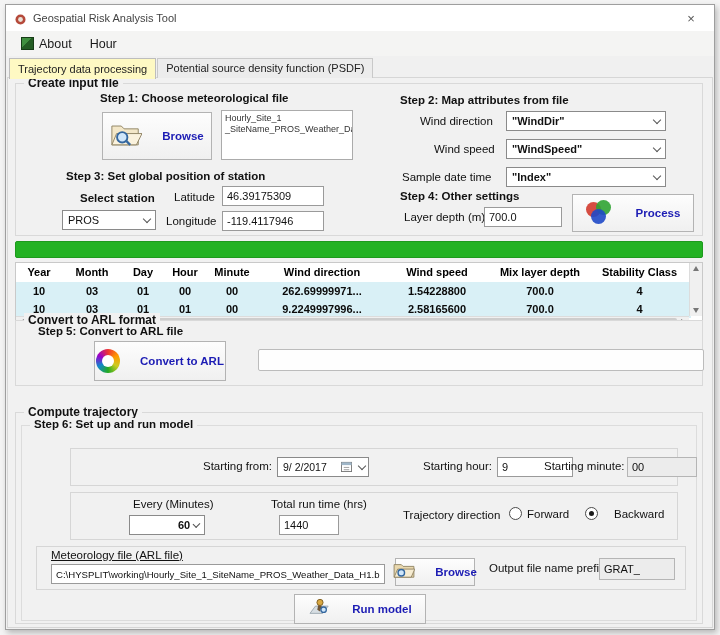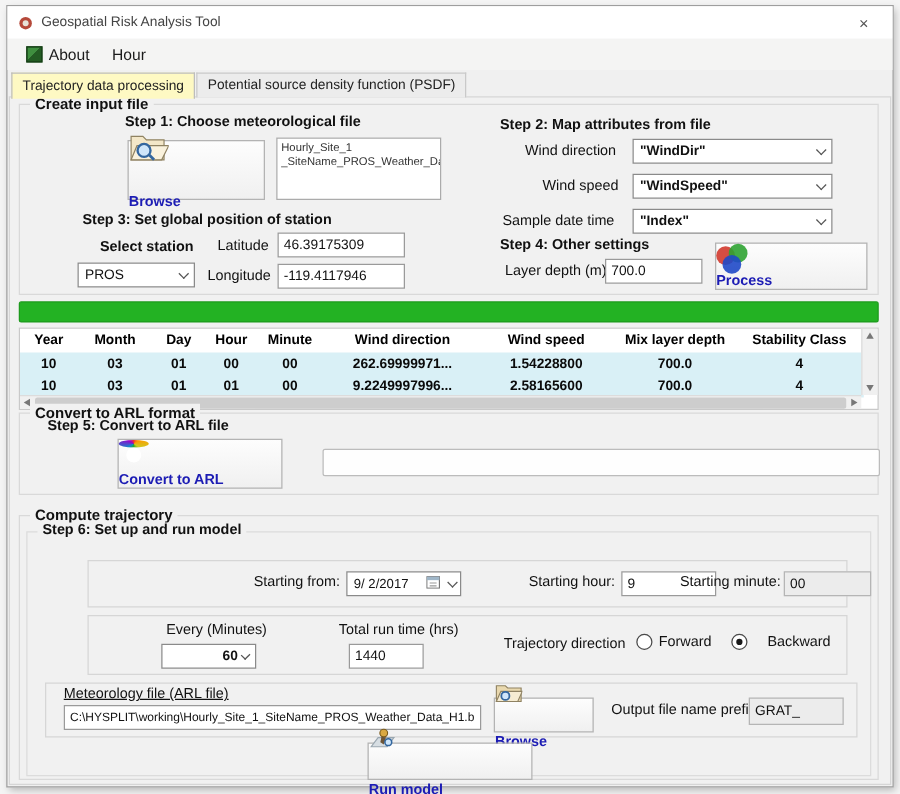--- a/index.html
+++ b/index.html
@@ -25,21 +25,21 @@
   .group { position:absolute; border:1px solid #d9d9d9; background:#f1f1f1; }
   .group-label { position:absolute; top:-8px; left:8px; background:#f1f1f1; padding:0 4px; font-size:12px; font-weight:bold; color:#111; }
   .step-h { font-size:11.5px; font-weight:bold; color:#111; position:absolute; white-space:nowrap; }
   .lbl { font-size:11.5px; color:#111; position:absolute; white-space:nowrap; }
   .txt { position:absolute; height:20px; border:1px solid #9a9a9a; background:#fff; font-size:11px; font-family:"Liberation Sans",sans-serif; padding:0 4px; color:#111; }
   .txt.dis { background:#ececec; border-color:#b5b5b5; }
   .combo { position:absolute; height:20px; border:1px solid #8a8a8a; background:#fff; display:flex; align-items:center; padding:0 5px; font-size:11px; color:#111; }
   .combo .cv { flex:1; font-weight:bold; }
   .combo .cv.plain { font-weight:normal; }
   .chev { width:6px; height:6px; border-right:1.4px solid #555; border-bottom:1.4px solid #555; transform:rotate(45deg); margin-left:4px; margin-top:-3px; }
-  .btn { position:absolute; border:1px solid #b3b3b3; background:linear-gradient(#fdfdfd,#f0f0f0); display:flex; align-items:flex-start; justify-content:center; gap:20px; cursor:pointer;flex-direction:column; }
+  .btn { position:absolute; border:1px solid #b3b3b3; background:linear-gradient(#fdfdfd,#f0f0f0); display:flex; align-items:center; justify-content:center; gap:20px; cursor:pointer; }
   .btn .bl { color:#1c1cb4; font-weight:bold; font-size:11.5px; }
   
   .progress-green { position:absolute; background:#23b223; border:1px solid #1d9a1d; border-radius:2px; }
   .progress-empty { position:absolute; background:#fefefe; border:1px solid #bcbcbc; border-radius:2px; }
   
   .dtable { position:absolute; background:#fff; border:1px solid #c9c9c9; }
   .trow { display:flex; width:675px; }
   .trow .c { font-size:11px; text-align:center; padding-top:3px; height:19px; overflow:hidden; white-space:nowrap; }
   .thead .c { font-weight:bold; color:#000; }
   .tdata { background:#d9f0f6; }
@@ -202,21 +202,21 @@
         <span class="tri up"></span>
         <span class="tri dn"></span>
       </div>
       <div class="hscroll">
         <span class="tri lf"></span>
         <span class="tri rt"></span>
         <span class="hthumb"></span>
       </div>
     </div>
 
-    <div class="group" style="left:7px; top:252px; width:688px; height:66px;">
+    <div class="group" style="left:7px; top:242px; width:688px; height:66px;">
       <span class="group-label">Convert to ARL format</span>
       <span class="step-h" style="left:22px; top:4px;">Step 5: Convert to ARL file</span>
       <div class="btn" style="left:78px; top:20px; width:132px; height:40px;">
         <span class="ring"></span>
         <span class="bl">Convert to ARL</span>
       </div>
       <div class="progress-empty" style="left:242px; top:28px; width:446px; height:22px;"></div>
     </div>
 
     <div class="group" style="left:7px; top:334px; width:688px; height:212px;">

